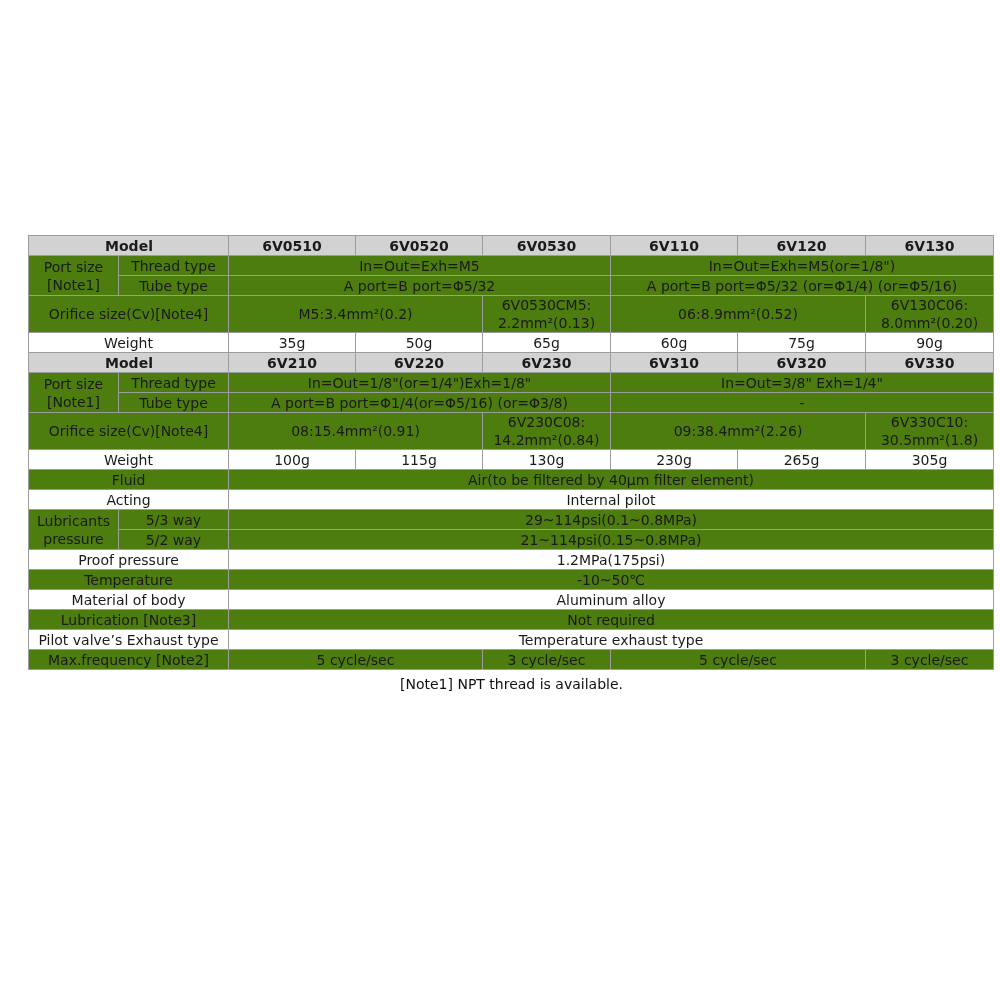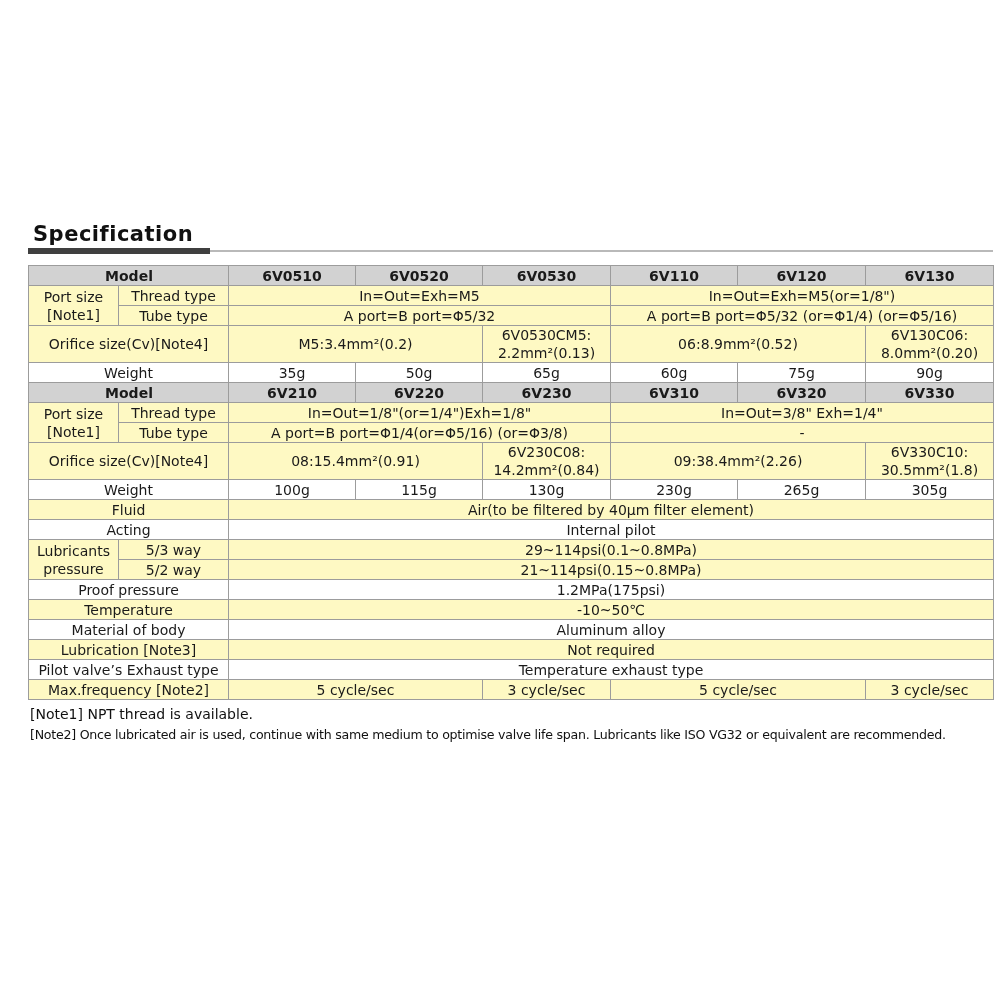--- a/index.html
+++ b/index.html
@@ -8,36 +8,32 @@
   .content{position:absolute;left:28px;top:222px;width:965px;}
   .title-wrap{position:relative;border-bottom:2px solid #b9b9b9;padding-bottom:4px;}
   .title{font-size:21px;font-weight:bold;letter-spacing:0.5px;color:#111;display:inline-block;margin:0 0 0 5px;}
   .title-bar{position:absolute;left:0;bottom:-4px;width:182px;height:6px;background:#3f3f3f;}
   table.spec{border-collapse:collapse;width:965px;margin-top:13px;table-layout:fixed;padding-left:16px;}
   table.spec td{border:1px solid #9c9c9c;font-size:14px;height:20px;padding:0 5px;
     text-align:center;overflow:hidden;line-height:18px;box-sizing:border-box;}
   td.lbl{text-align:left;}
   tr.hdr td{background:#d2d2d2;font-weight:bold;}
   tr.hdr td.lbl{padding-left:6px;}
-  tr.sh td{background:#fef9c3;}
+  tr.sh td{background:#4d7c0f;}
   td.tall{height:40px;line-height:17px;padding:1px 3px;}
-  .notes{list-style:none;margin:5px 0 3px 0;padding:0 0 0 2px;}
+  .notes{list-style:none;margin:5px 0 3px 0;padding:0 0 0 2px;text-align:center;}
   .notes li{font-size:14px;line-height:19.5px;color:#111;}
   .notes li.condensed{font-size:12.6px;letter-spacing:-0.25px;}
 </style>
 </head>
 <body>
 
 <div class="page">
   <div class="content">
 
-    <div class="title-wrap">
-      <h2 class="title">Specification</h2>
-      <div class="title-bar"></div>
-    </div>
 
     <table class="spec">
       <colgroup>
         <col style="width:90px">
           <col style="width:110px">
         <col style="width:127px">
           <col style="width:127px">
           <col style="width:128px">
         <col style="width:127px">
           <col style="width:128px">
@@ -161,17 +157,16 @@
         <td colspan="2">5 cycle/sec</td>
         <td>3 cycle/sec</td>
         <td colspan="2">5 cycle/sec</td>
         <td>3 cycle/sec</td>
       </tr>
     </tbody>
       </table>
 
     <ul class="notes">
       <li>[Note1]  NPT thread is available.</li>
-      <li class="condensed">[Note2]  Once lubricated air is used, continue with same medium to optimise valve life span. Lubricants like ISO VG32 or equivalent are recommended.</li>
     </ul>
 
   </div>
 </div>
 
 </body></html>

